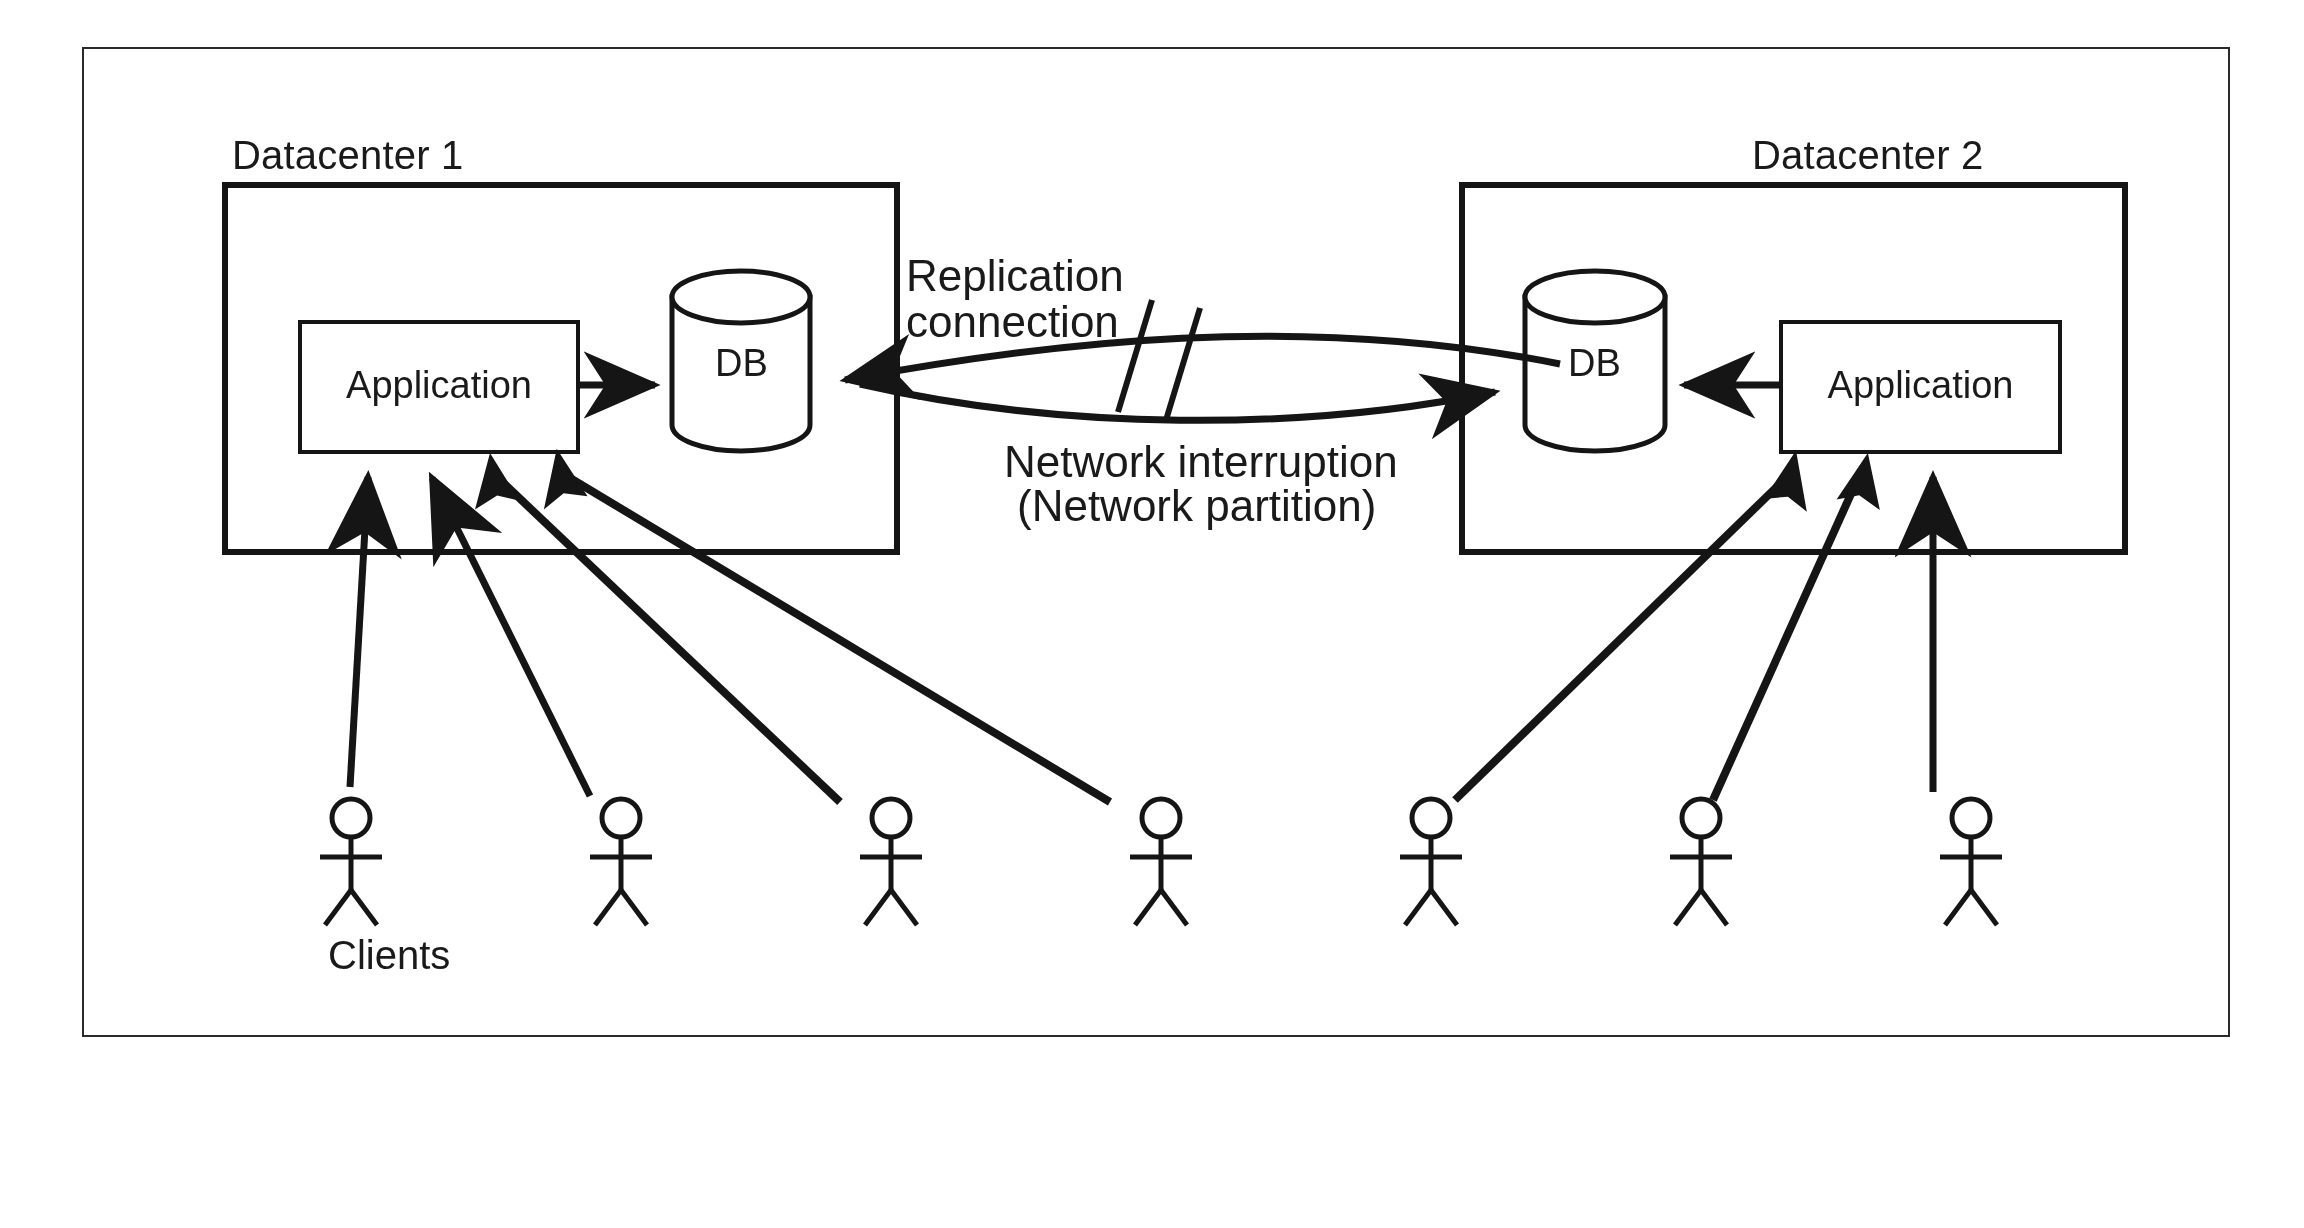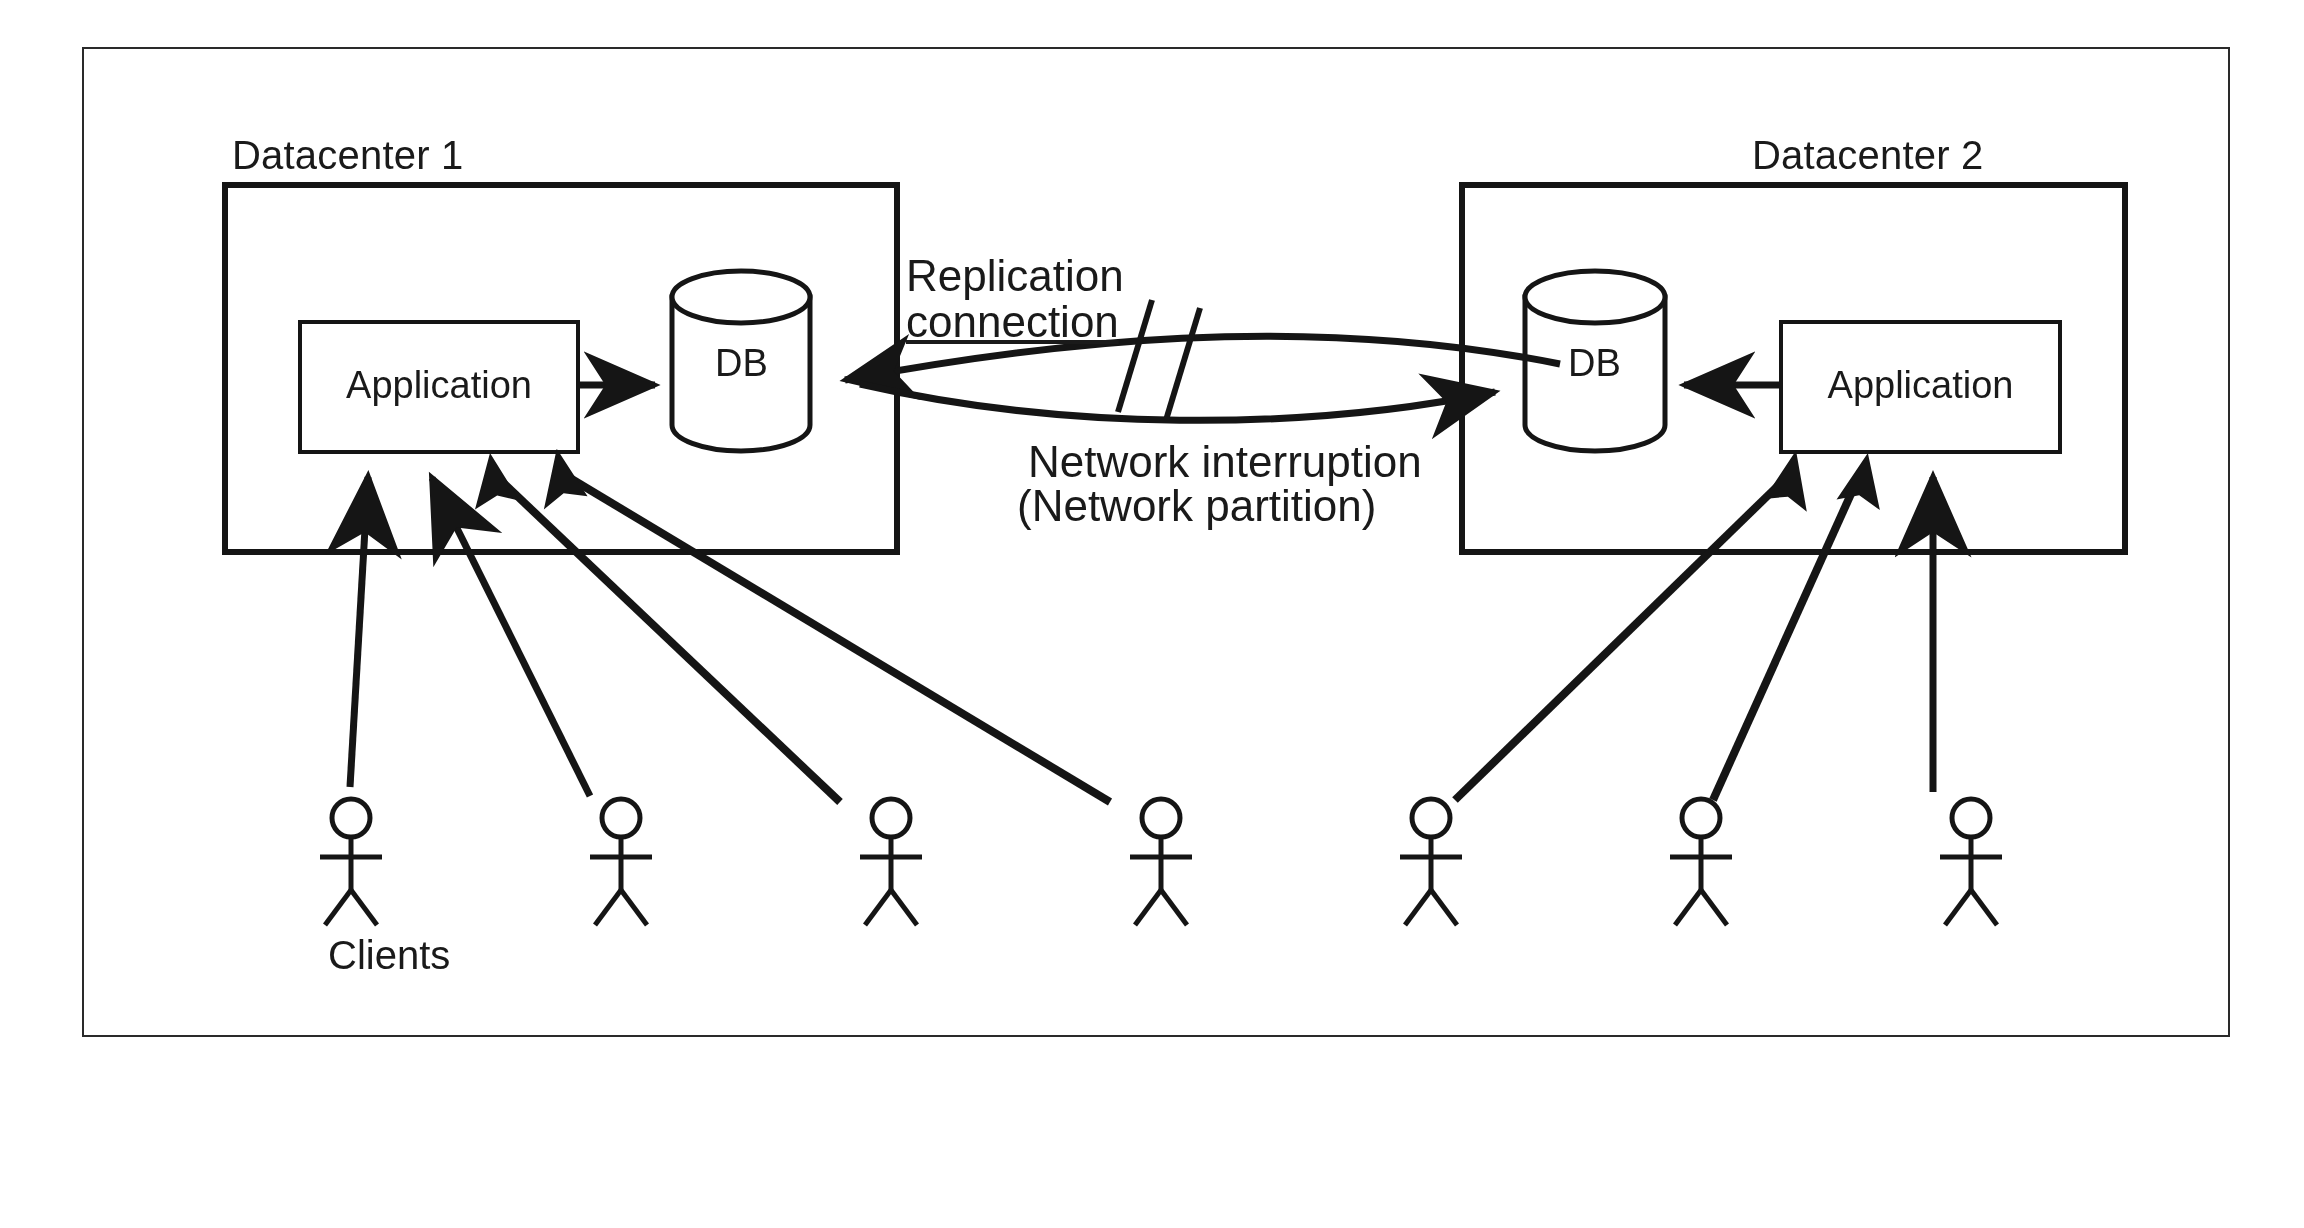--- a/index.html
+++ b/index.html
@@ -31,22 +31,22 @@
   #app1-text{left:300px;top:352px;width:278px;text-align:center;}
   #db1-text{left:672px;top:330px;width:139px;text-align:center;}
   #db2-text{left:1525px;top:330px;width:139px;text-align:center;}
   #app2-text{left:1781px;top:352px;width:279px;text-align:center;}
 
   .annot{
     position:absolute;font-size:44px;line-height:44px;color:#1a1a1a;
     white-space:nowrap;
   }
   #repl-l1{left:906px;top:242px;}
-  #repl-l2{left:906px;top:288px;text-decoration:underline;}
-  #netint-l1{left:1004px;top:428px;margin-left:24px;}
+  #repl-l2{left:906px;top:288px;}
+  #netint-l1{left:1004px;top:428px;}
   #netint-l2{left:1017px;top:472px;text-align:center;}
 
   #clients-label{
     position:absolute;left:328px;top:920px;font-size:40px;line-height:46px;
     color:#1a1a1a;white-space:nowrap;
   }
 
   .caption{
     position:absolute;left:82px;top:1062px;width:2180px;
     font-family:"Liberation Serif", serif;

